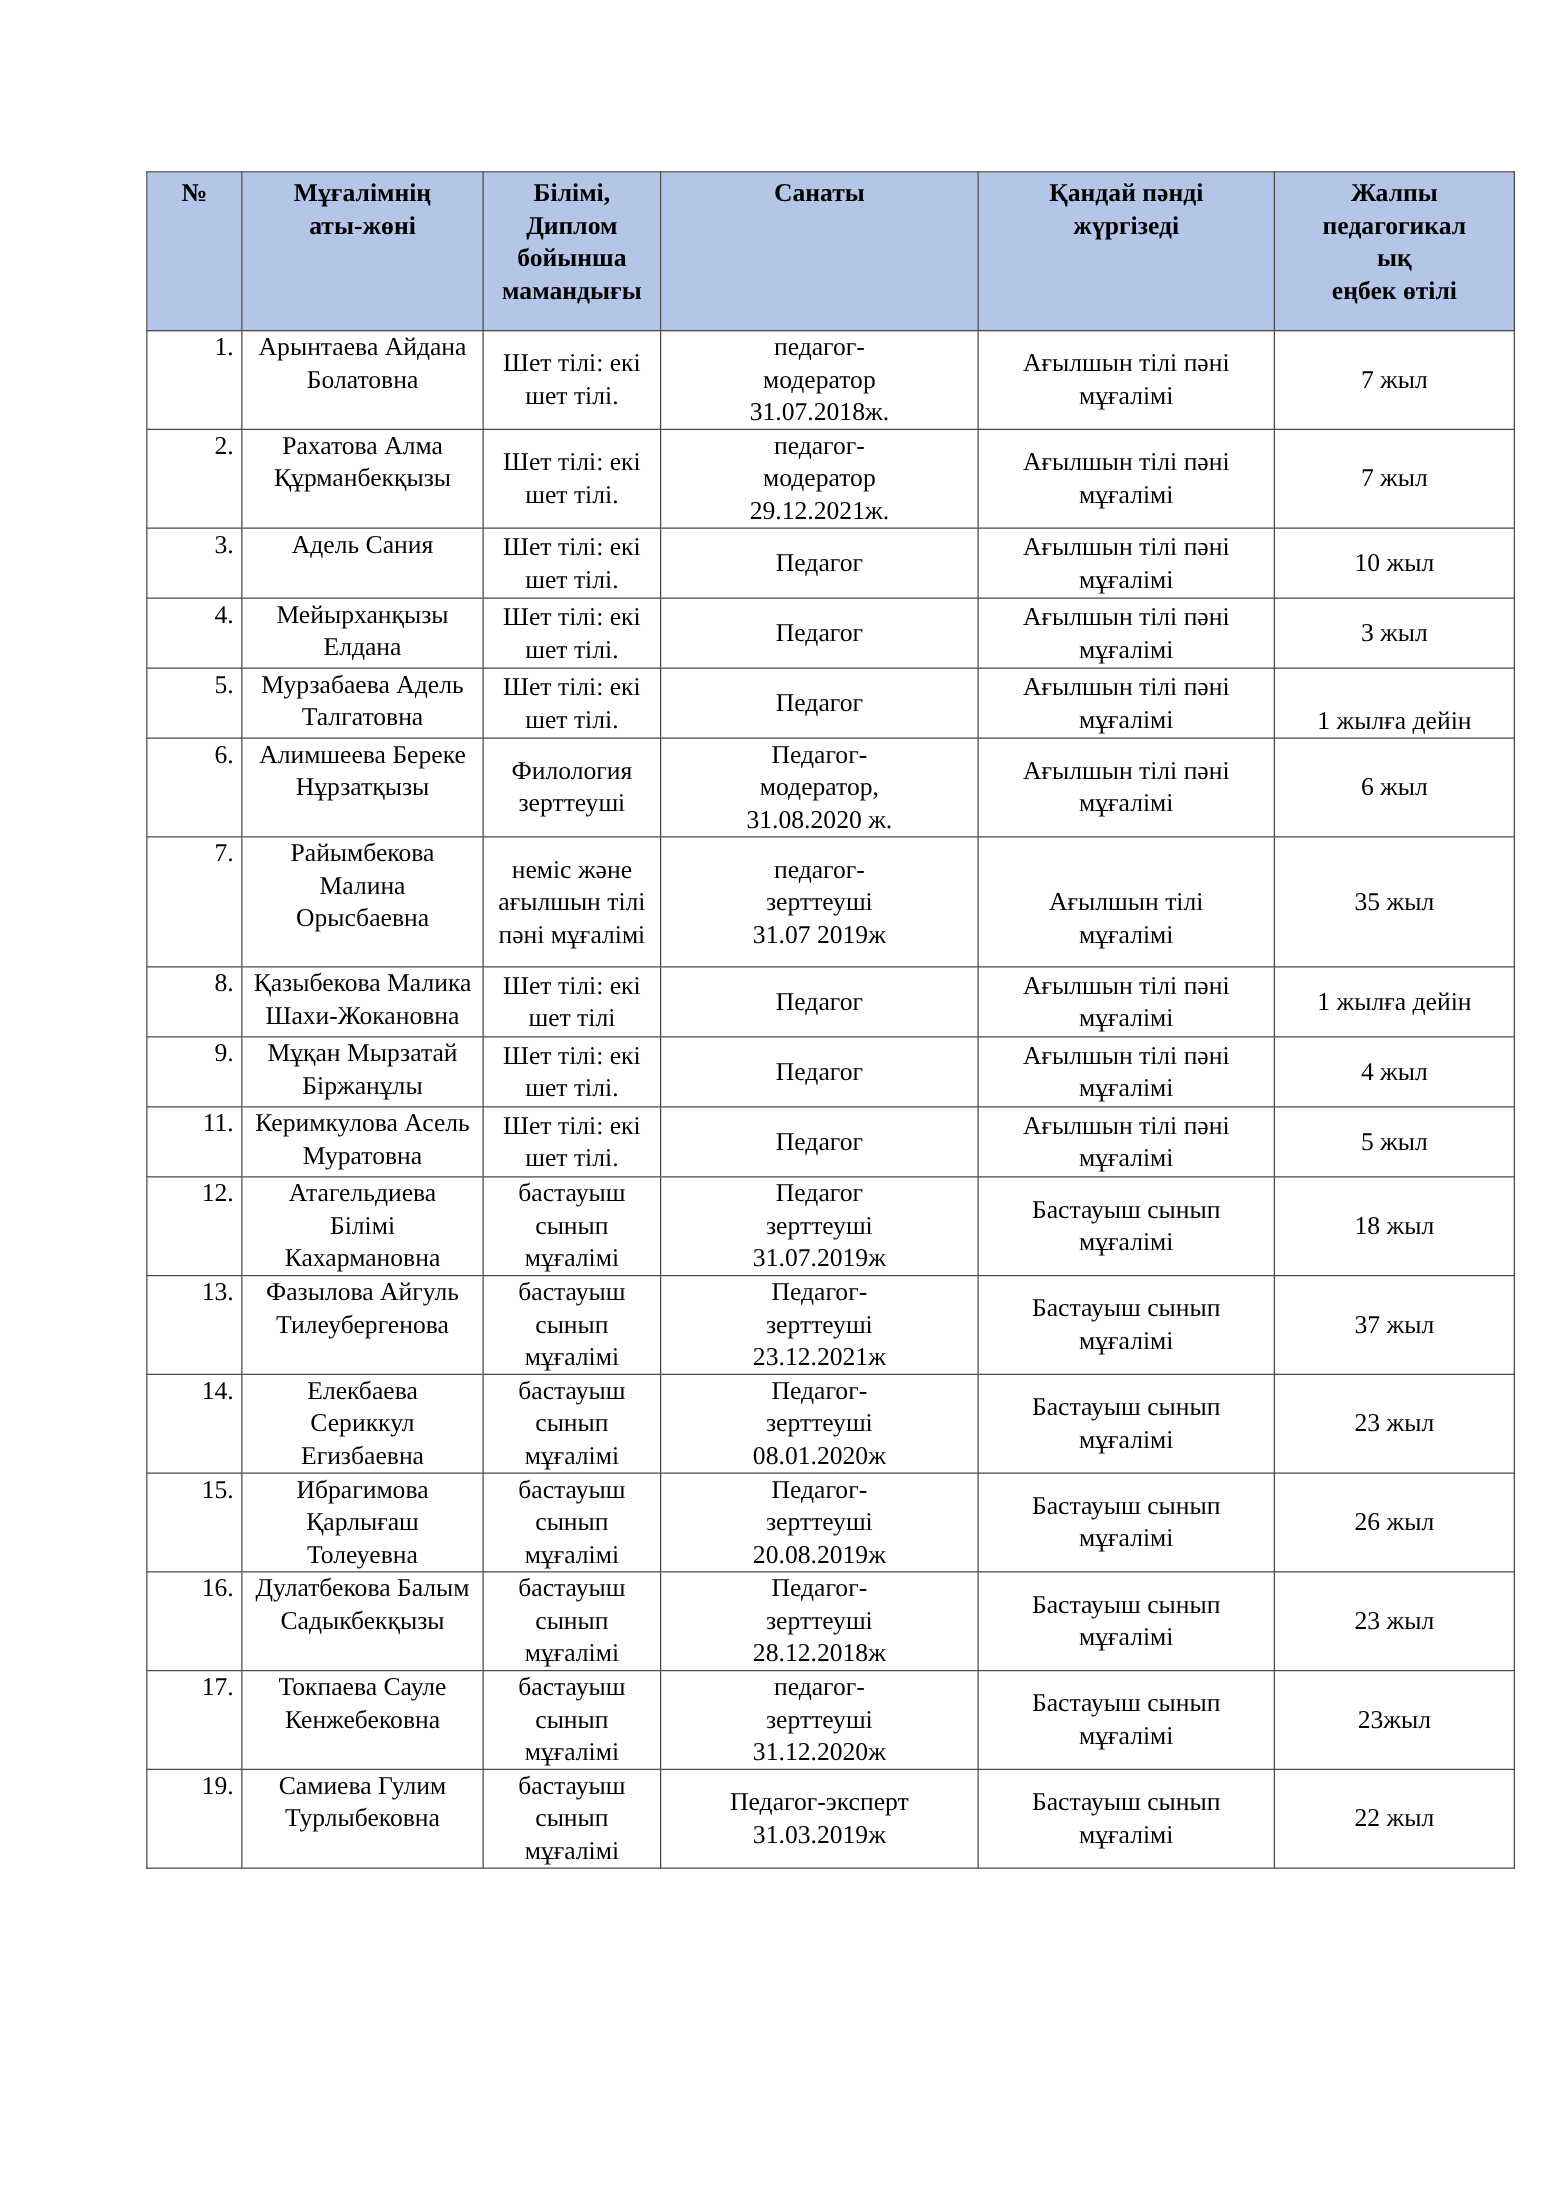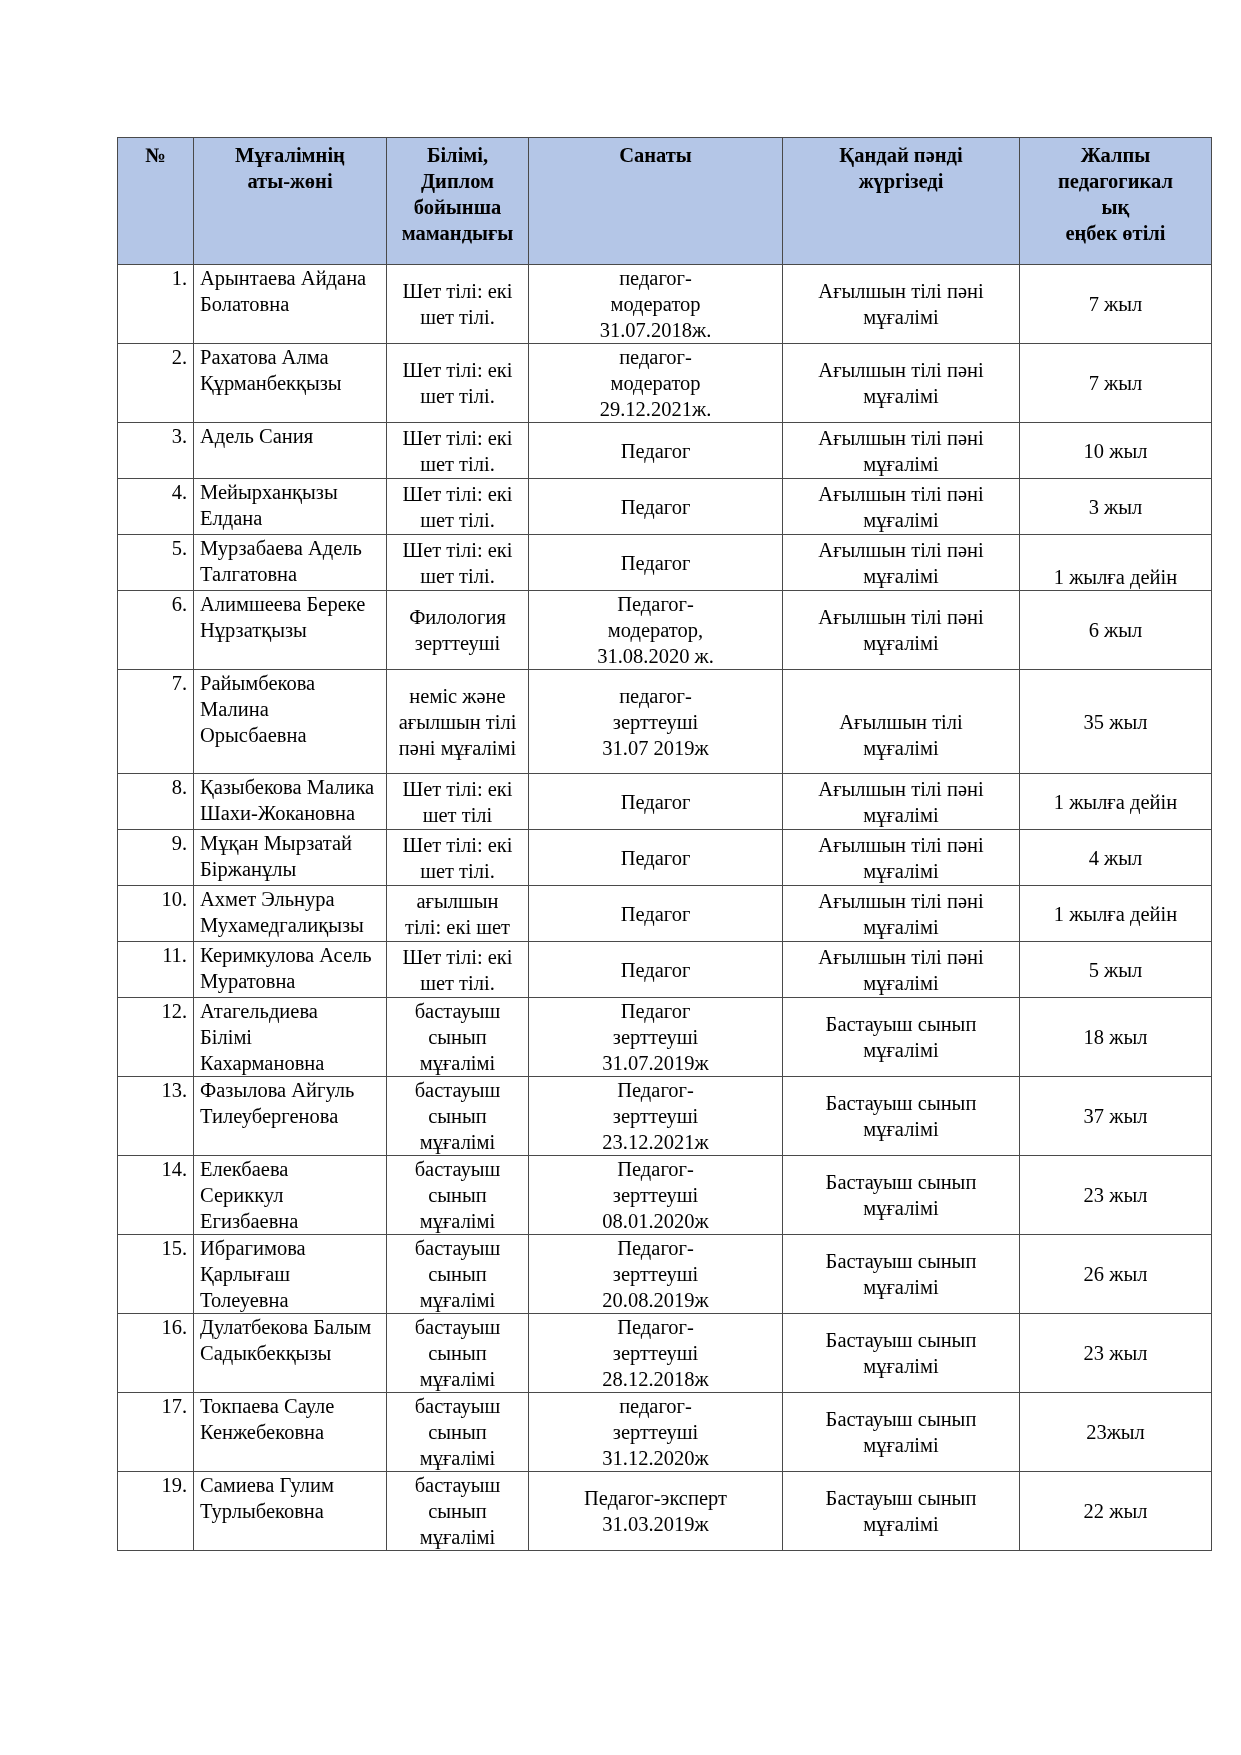--- a/index.html
+++ b/index.html
@@ -6,21 +6,21 @@
   body { width: 1241px; height: 1755px; position: relative; overflow: hidden;
          font-family: "Liberation Serif", "DejaVu Serif", serif; color: #000; }
   table.staff { position: absolute; left: 117px; top: 137px; width: 1094px;
                 border-collapse: collapse; table-layout: fixed; }
   table.staff th, table.staff td { border: 1.5px solid #4a4a4a; padding: 0 6px;
                 font-size: 20.5px; line-height: 26px; }
   table.staff th { background: #b4c6e7; font-weight: bold; vertical-align: top;
                    text-align: center; padding-top: 4px; height: 122px; }
   table.staff th .reg { font-weight: bold; }
   td.num { text-align: right; padding-right: 26px; vertical-align: top; }
-  td.name { text-align: left; vertical-align: top; padding-left: 12px; margin-left: 30px; }
+  td.name { text-align: center; vertical-align: top; padding-left: 12px; margin-left: 30px; }
   td.edu, td.cat, td.subj, td.exp { text-align: center; vertical-align: middle; }
   td.exp.bottom { vertical-align: bottom; }
   tr.r3 td { height: 55px; }
   tr.r4 td { height: 77px; }
   .ml { white-space: pre-line; display: block; }
 </style>
 </head>
 <body>
 
 <table class="staff">
@@ -274,43 +274,20 @@
         <td class="subj">
           <span class="ml">Ағылшын тілі пәні
 мұғалімі</span>
         </td>
         <td class="exp">
           <span class="ml">4 жыл</span>
         </td>
       </tr>
       <tr class="r3">
         <td class="num">
-          <span class="ml">10.</span>
-        </td>
-        <td class="name">
-          <span class="ml">Ахмет Эльнура
-Мухамедгалиқызы</span>
-        </td>
-        <td class="edu">
-          <span class="ml">ағылшын
-тілі: екі шет</span>
-        </td>
-        <td class="cat">
-          <span class="ml">Педагог</span>
-        </td>
-        <td class="subj">
-          <span class="ml">Ағылшын тілі пәні
-мұғалімі</span>
-        </td>
-        <td class="exp">
-          <span class="ml">1 жылға дейін</span>
-        </td>
-      </tr>
-      <tr class="r3">
-        <td class="num">
           <span class="ml">11.</span>
         </td>
         <td class="name">
           <span class="ml">Керимкулова Асель
 Муратовна</span>
         </td>
         <td class="edu">
           <span class="ml">Шет тілі: екі
 шет тілі.</span>
         </td>

